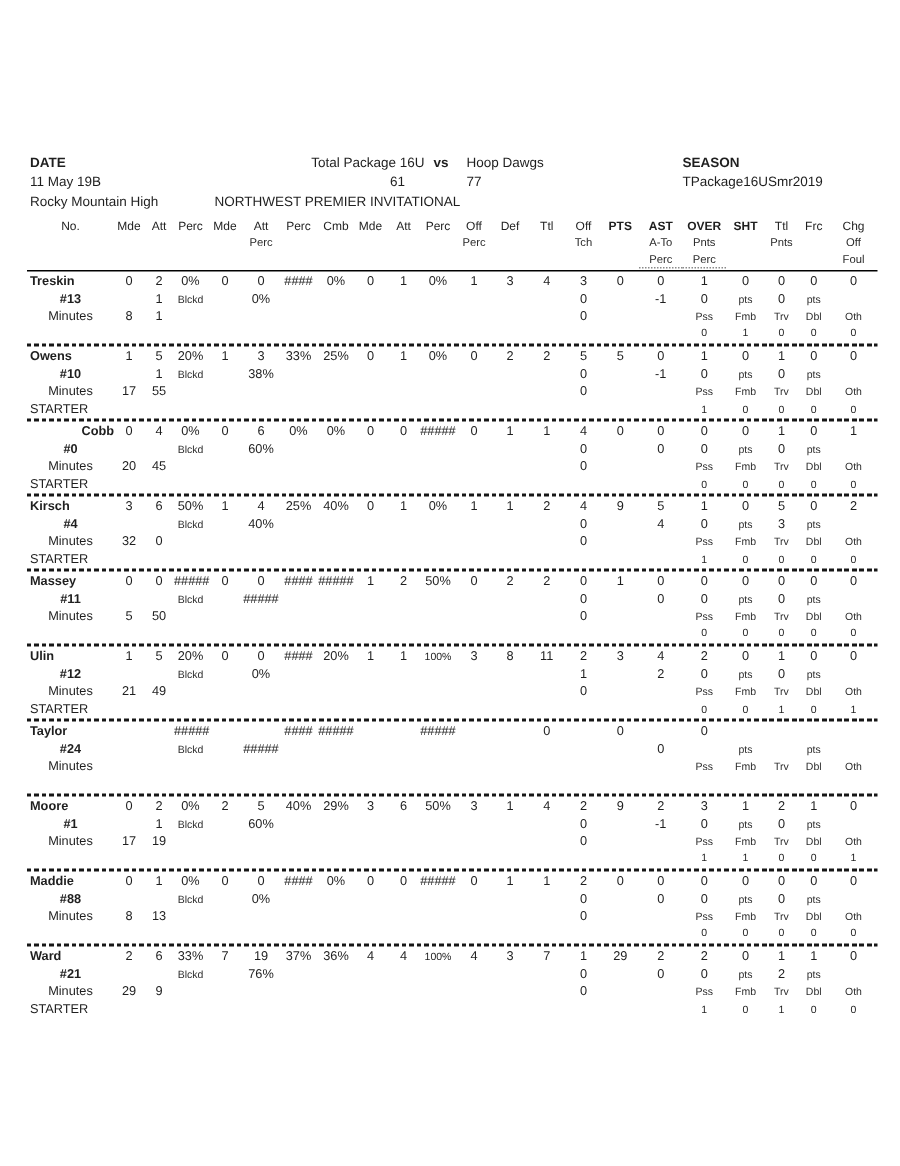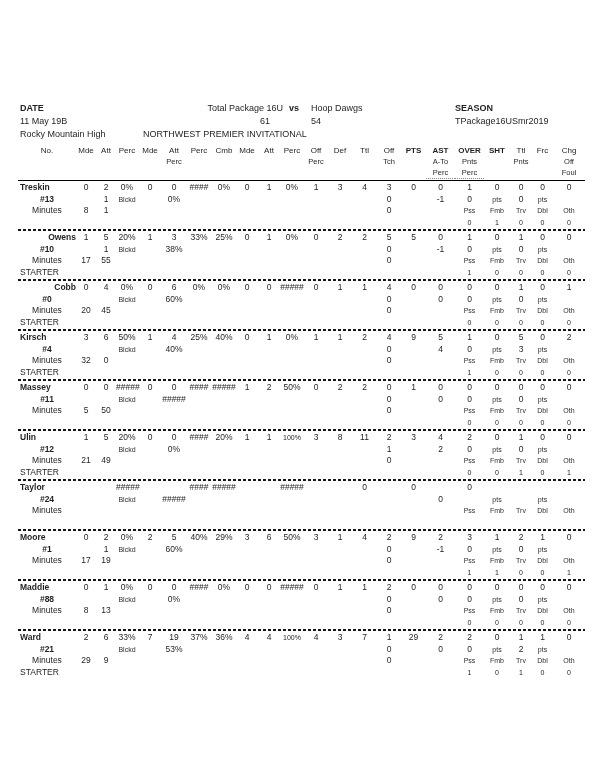--- a/index.html
+++ b/index.html
@@ -36,21 +36,21 @@
 
   <div class="meta">
     <span class="bold" style="left:20px;top:103px;">DATE</span>
     <span style="left:20px;top:116px;">11 May 19B</span>
     <span style="left:20px;top:129px;">Rocky Mountain High</span>
 
     <span class="ralign" style="left:180px;top:103px;width:103px;">Total Package 16U</span>
     <span class="bold" style="left:289px;top:103px;">vs</span>
     <span style="left:311px;top:103px;">Hoop Dawgs</span>
     <span class="ralign" style="left:180px;top:116px;width:90px;">61</span>
-    <span style="left:311px;top:116px;">54</span>
+    <span style="left:311px;top:116px;">77</span>
     <span style="left:143px;top:129px;">NORTHWEST PREMIER INVITATIONAL</span>
 
     <span class="bold" style="left:455px;top:103px;">SEASON</span>
     <span style="left:455px;top:116px;">TPackage16USmr2019</span>
   </div>
 
   <div class="tbl" id="stat-table">
       <div class="line hline">
         <span class="c h2c" style="width: 58px;">No.</span>
         <span class="c h2c" style="width: 20px;">Mde</span>
@@ -215,21 +215,21 @@
         <span class="c" style="width: 25px;"></span>
         <span class="c" style="width: 29px;"></span>
         <span class="c sm" style="width: 29px;">0</span>
         <span class="c sm" style="width: 26px;">1</span>
         <span class="c sm" style="width: 22px;">0</span>
         <span class="c sm" style="width: 21px;">0</span>
         <span class="c sm" style="width: 32px;">0</span>
       </div>
       <div class="sep"></div>
       <div class="line ">
-        <span class="c b left" style="width: 58px; text-align: right;">Owens</span>
+        <span class="c b left" style="width: 58px;">Owens</span>
         <span class="c" style="width: 20px;">1</span>
         <span class="c" style="width: 20px;">5</span>
         <span class="c" style="width: 22px;">20%</span>
         <span class="c" style="width: 24px;">1</span>
         <span class="c" style="width: 24px;">3</span>
         <span class="c" style="width: 26px;">33%</span>
         <span class="c" style="width: 24px;">25%</span>
         <span class="c" style="width: 22px;">0</span>
         <span class="c" style="width: 22px;">1</span>
         <span class="c" style="width: 24px;">0%</span>
@@ -1020,21 +1020,21 @@
         <span class="c" style="width: 22px;">1</span>
         <span class="c" style="width: 21px;">1</span>
         <span class="c" style="width: 32px;">0</span>
       </div>
       <div class="line ">
         <span class="c b" style="width: 58px;">#21</span>
         <span class="c" style="width: 20px;"></span>
         <span class="c" style="width: 20px;"></span>
         <span class="c sub" style="width: 22px;">Blckd</span>
         <span class="c" style="width: 24px;"></span>
-        <span class="c" style="width: 24px;">53%</span>
+        <span class="c" style="width: 24px;">76%</span>
         <span class="c" style="width: 26px;"></span>
         <span class="c" style="width: 24px;"></span>
         <span class="c" style="width: 22px;"></span>
         <span class="c" style="width: 22px;"></span>
         <span class="c" style="width: 24px;"></span>
         <span class="c" style="width: 24px;"></span>
         <span class="c" style="width: 24px;"></span>
         <span class="c" style="width: 25px;"></span>
         <span class="c" style="width: 24px;">0</span>
         <span class="c" style="width: 25px;"></span>

